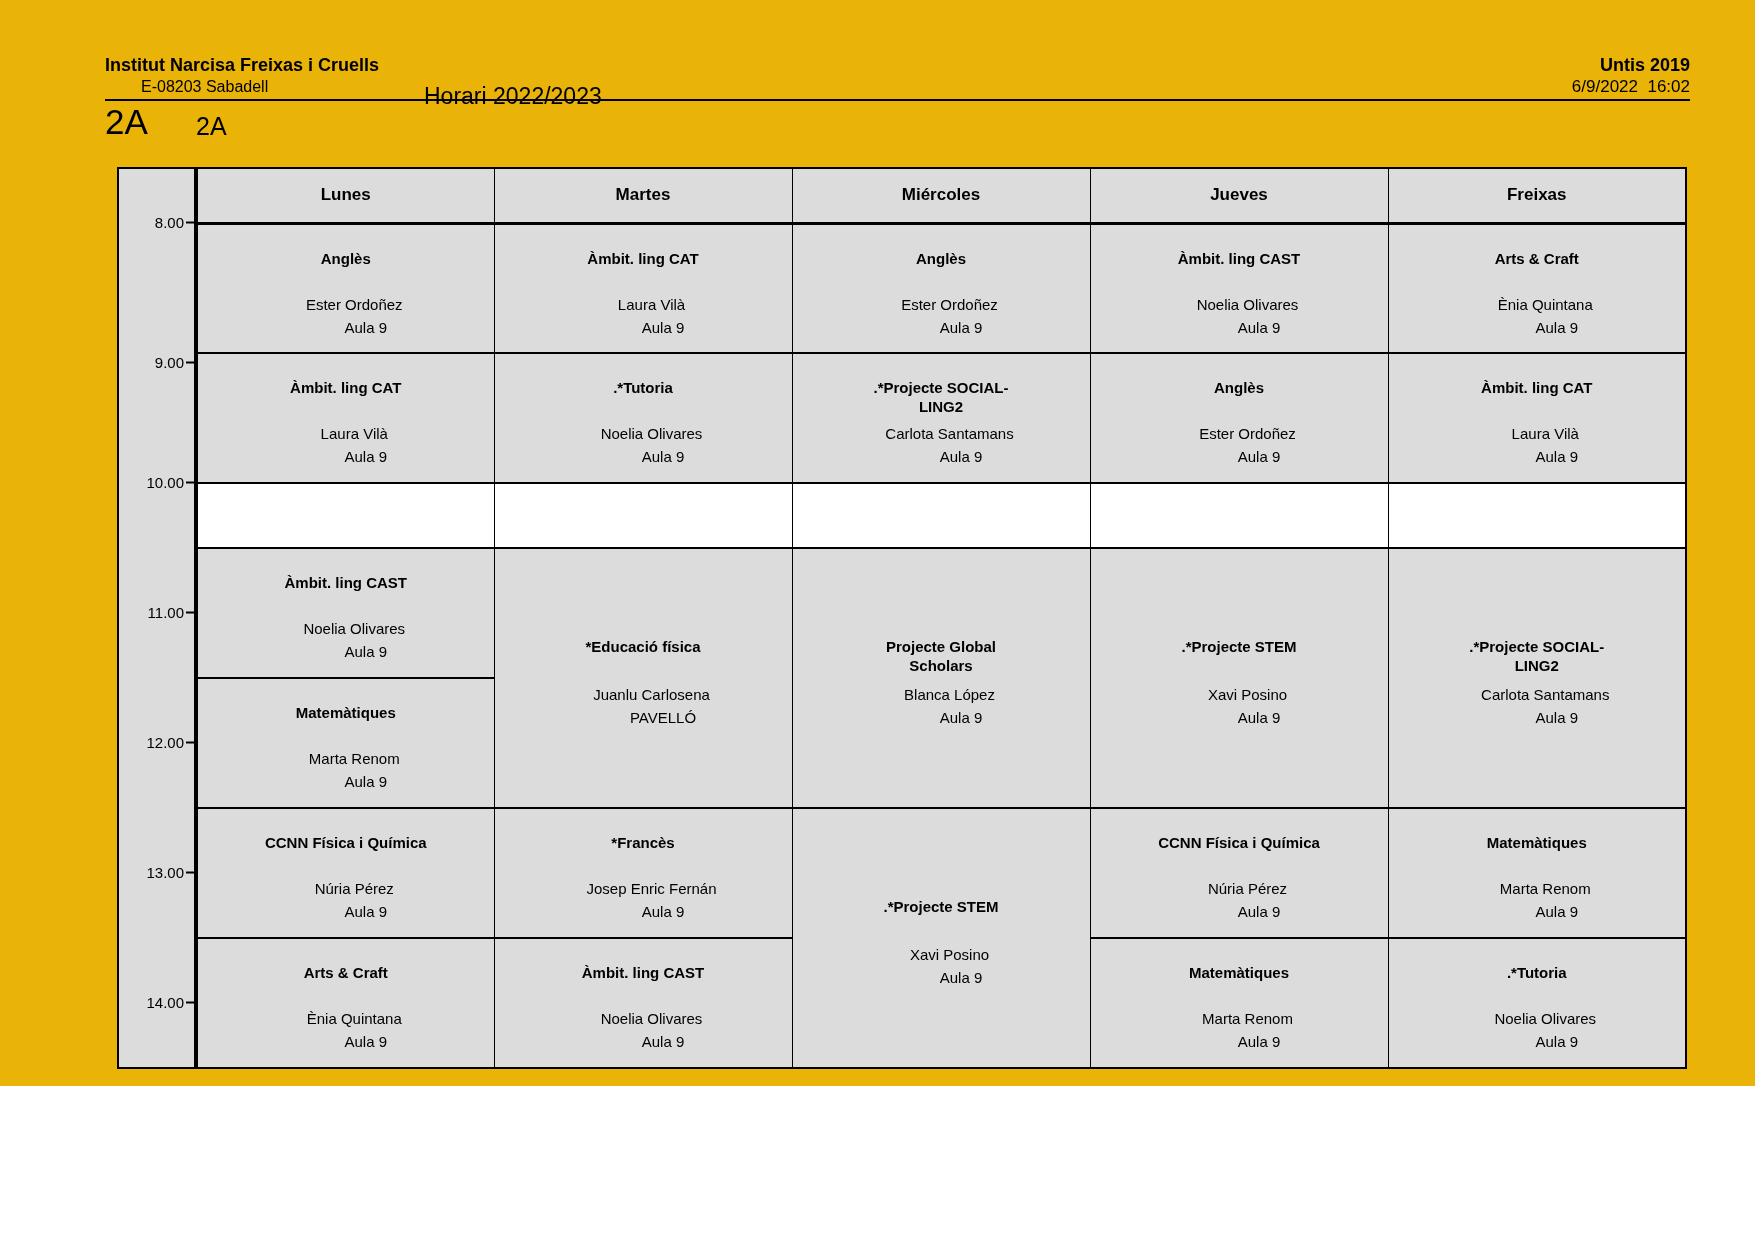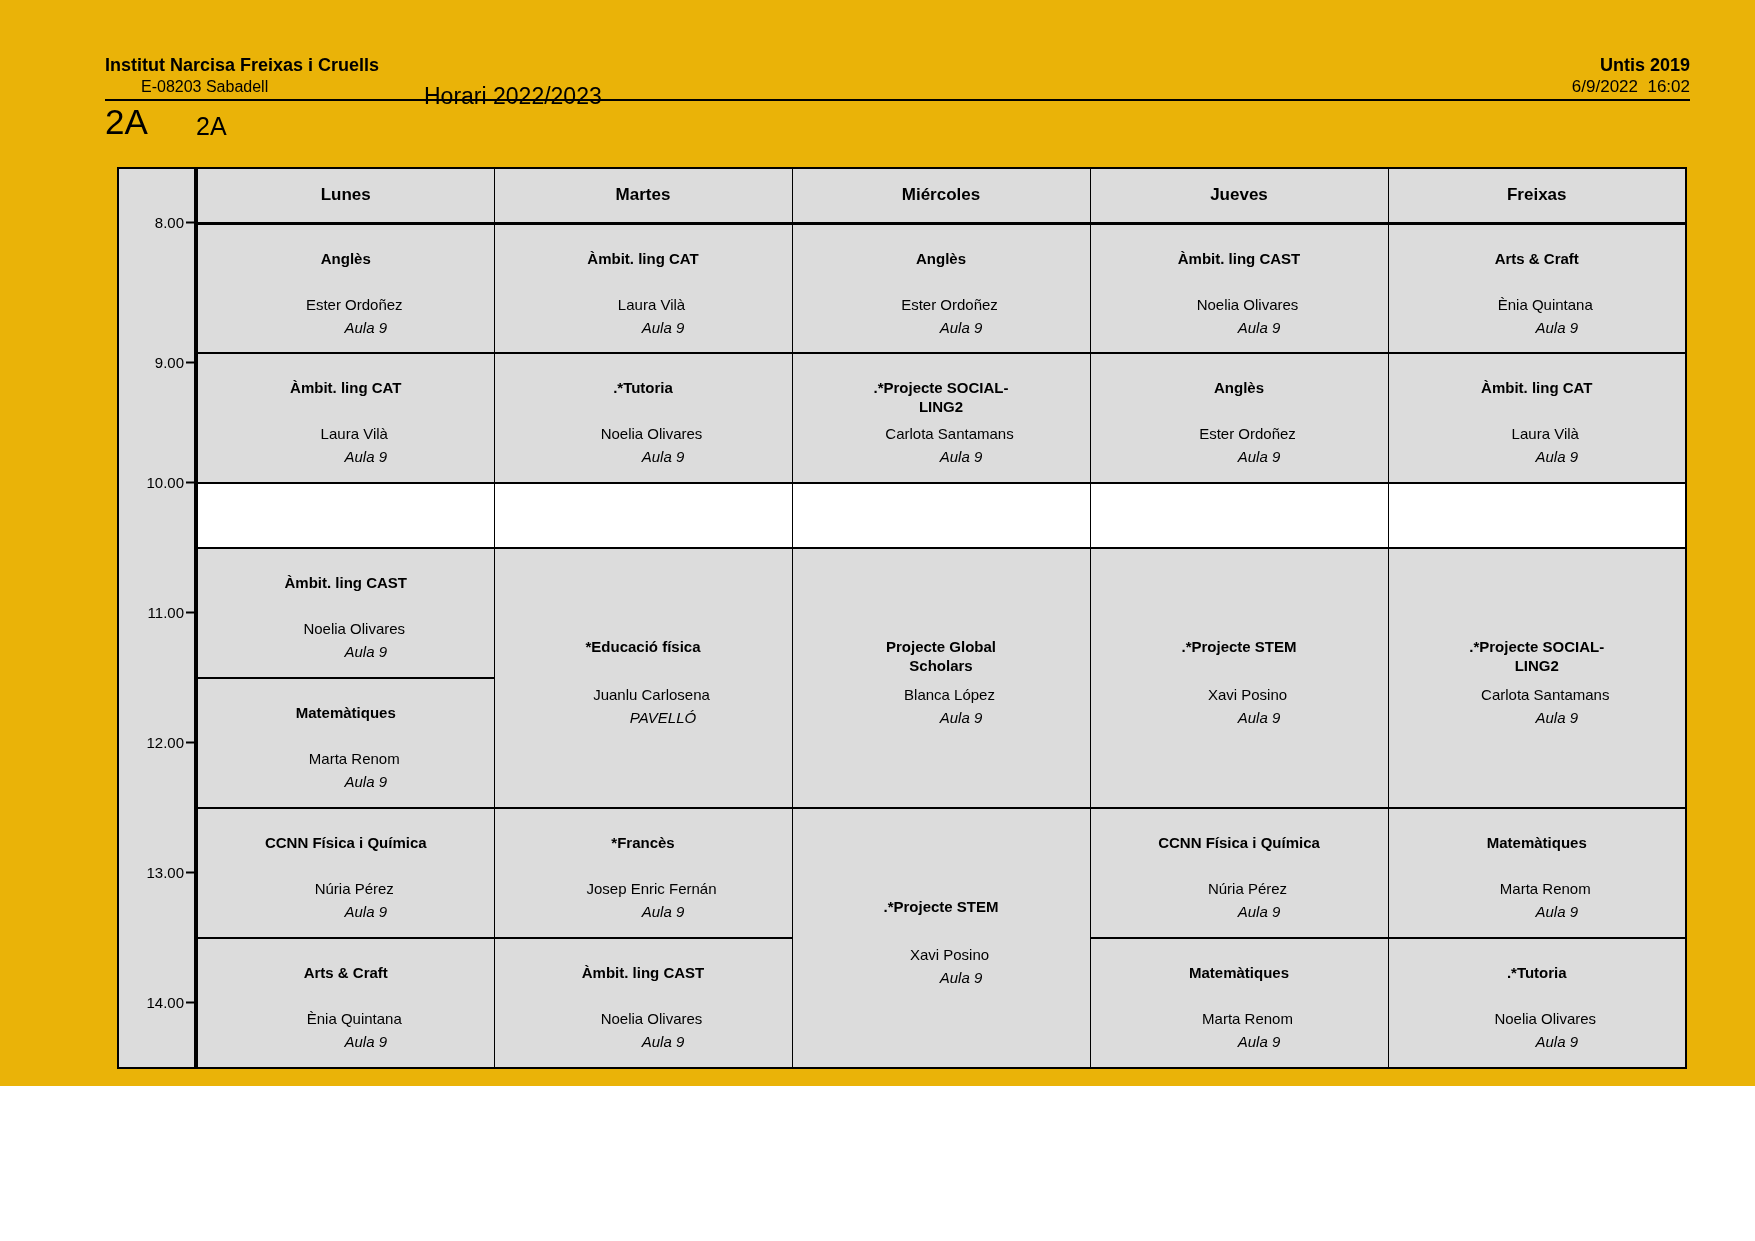--- a/index.html
+++ b/index.html
@@ -35,21 +35,21 @@
     display:flex; align-items:center; font-size:15px;
   }
   .time-label .tick { display:inline-block; width:8px; height:2px; background:#000; margin-left:2px; }
 
   td.cell { background:#dcdcdc; position:relative; vertical-align:top; text-align:center; font-size:15px; }
   td.cell .subject {
     position:absolute; top:24px; left:4px; right:4px;
     font-weight:bold; line-height:19px; white-space:pre-line;
   }
   td.cell .teacher { position:absolute; top:70px; left:0; right:0; line-height:19px;margin-left:17px; }
-  td.cell .room { position:absolute; top:93px; left:0; right:0; font-style:italic; line-height:19px;padding-left:40px; }
+  td.cell .room { position:absolute; top:93px; left:0; right:0; line-height:19px;padding-left:40px; }
 
   td.cell.tall .subject { top:88px; }
   td.cell.tall .teacher { top:136px;text-align:center; }
   td.cell.tall .room { top:159px; }
 
   td.break-cell { background:#ffffff; }
 
   tr.row-header { height:55px; }
   tr.row-lesson { height:130px; }
   tr.row-break { height:65px; }

